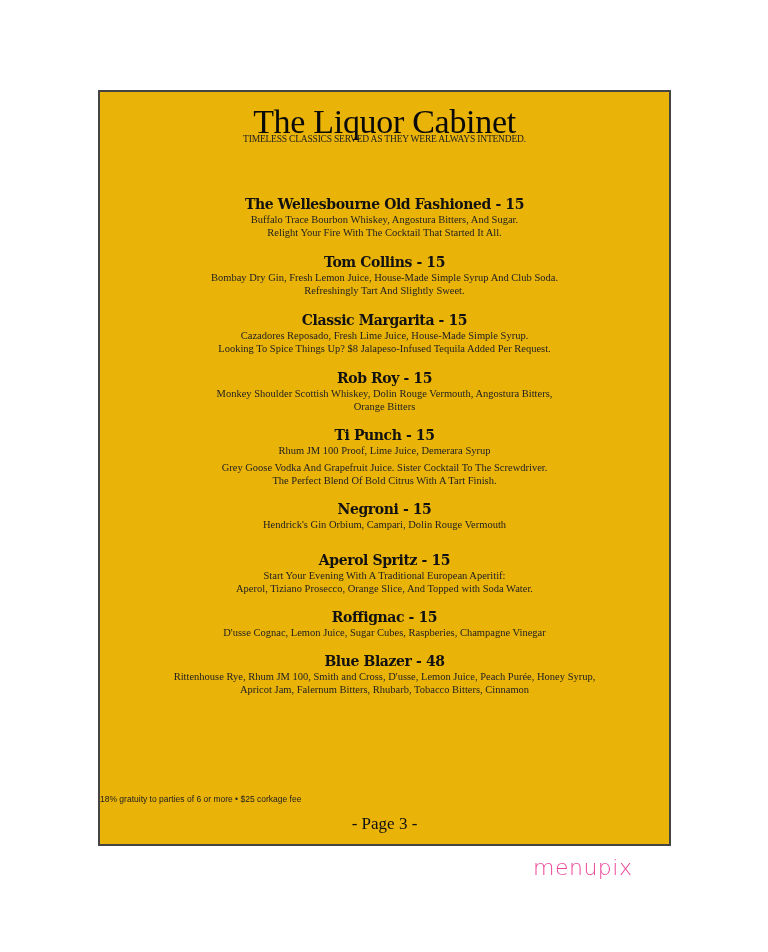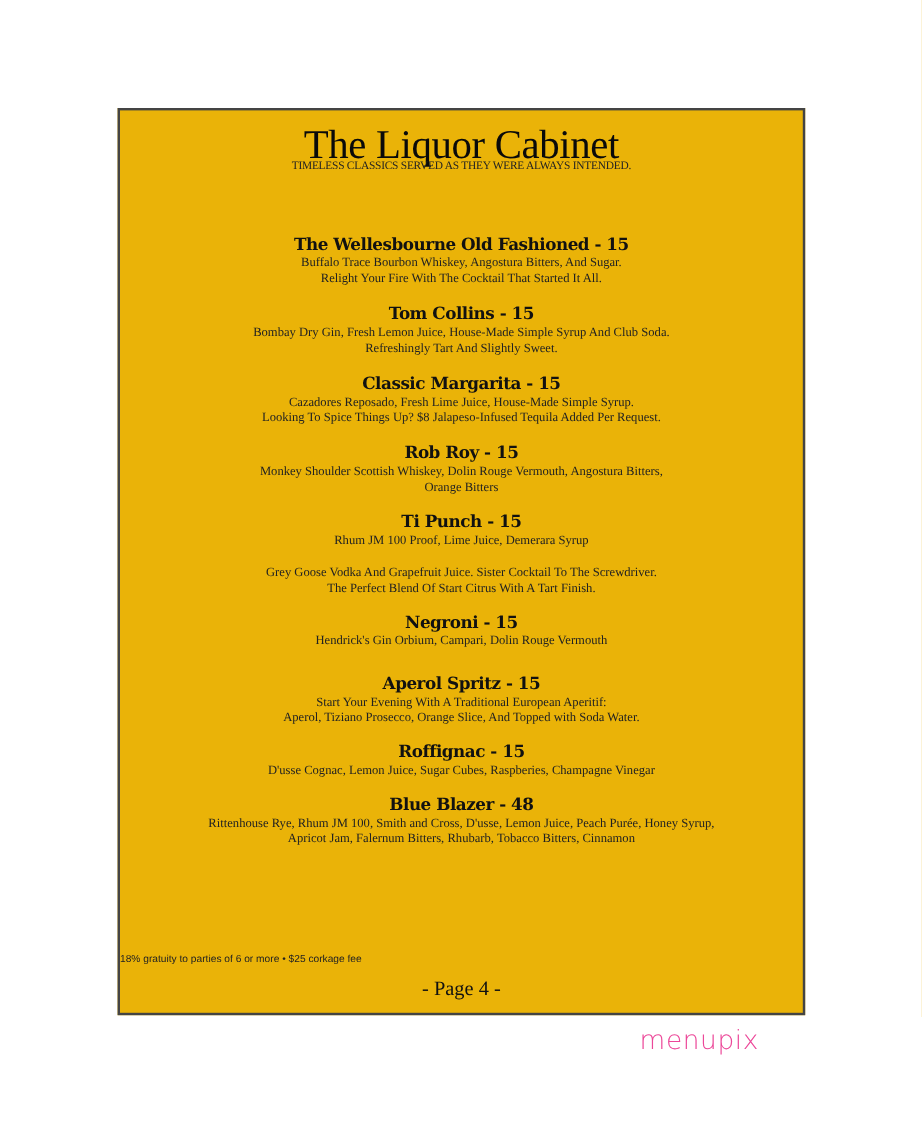--- a/index.html
+++ b/index.html
@@ -127,27 +127,27 @@
     <div class="item" style="margin-bottom:15px;">
       <div class="item-name">Classic Margarita - 15</div>
       <div class="item-desc">Cazadores Reposado, Fresh Lime Juice, House-Made Simple Syrup.</div>
       <div class="item-desc">Looking To Spice Things Up? $8 Jalapeso-Infused Tequila Added Per Request.</div>
     </div>
     <div class="item" style="margin-bottom:14px;">
       <div class="item-name">Rob Roy - 15</div>
       <div class="item-desc">Monkey Shoulder Scottish Whiskey, Dolin Rouge Vermouth, Angostura Bitters,</div>
       <div class="item-desc">Orange Bitters</div>
     </div>
-    <div class="item" style="margin-bottom:14px;">
+    <div class="item" style="margin-bottom:4px;">
       <div class="item-name">Ti Punch - 15</div>
       <div class="item-desc">Rhum JM 100 Proof, Lime Juice, Demerara Syrup</div>
     </div>
     <div class="item" style="margin-bottom:14px;">
       <div class="item-desc">Grey Goose Vodka And Grapefruit Juice. Sister Cocktail To The Screwdriver.</div>
-      <div class="item-desc">The Perfect Blend Of Start Citrus With A Tart Finish.</div>
+      <div class="item-desc">The Perfect Blend Of Bold Citrus With A Tart Finish.</div>
     </div>
     <div class="item" style="margin-bottom:21px;">
       <div class="item-name">Negroni - 15</div>
       <div class="item-desc">Hendrick's Gin Orbium, Campari, Dolin Rouge Vermouth</div>
     </div>
     <div class="item" style="margin-bottom:14px;">
       <div class="item-name">Aperol Spritz - 15</div>
       <div class="item-desc">Start Your Evening With A Traditional European Aperitif:</div>
       <div class="item-desc">Aperol, Tiziano Prosecco, Orange Slice, And Topped with Soda Water.</div>
     </div>
@@ -156,16 +156,16 @@
       <div class="item-desc">D'usse Cognac, Lemon Juice, Sugar Cubes, Raspberies, Champagne Vinegar</div>
     </div>
     <div class="item">
       <div class="item-name">Blue Blazer - 48</div>
       <div class="item-desc">Rittenhouse Rye, Rhum JM 100, Smith and Cross, D'usse, Lemon Juice, Peach Purée, Honey Syrup,</div>
       <div class="item-desc">Apricot Jam, Falernum Bitters, Rhubarb, Tobacco Bitters, Cinnamon</div>
     </div>
   </div>
 
   <div class="footer-note">18% gratuity to parties of 6 or more • $25 corkage fee</div>
-  <div class="page-number">- Page 4 -</div>
+  <div class="page-number">- Page 3 -</div>
 </div>
 
 <div class="watermark">menupix</div>
 
 </body></html>

